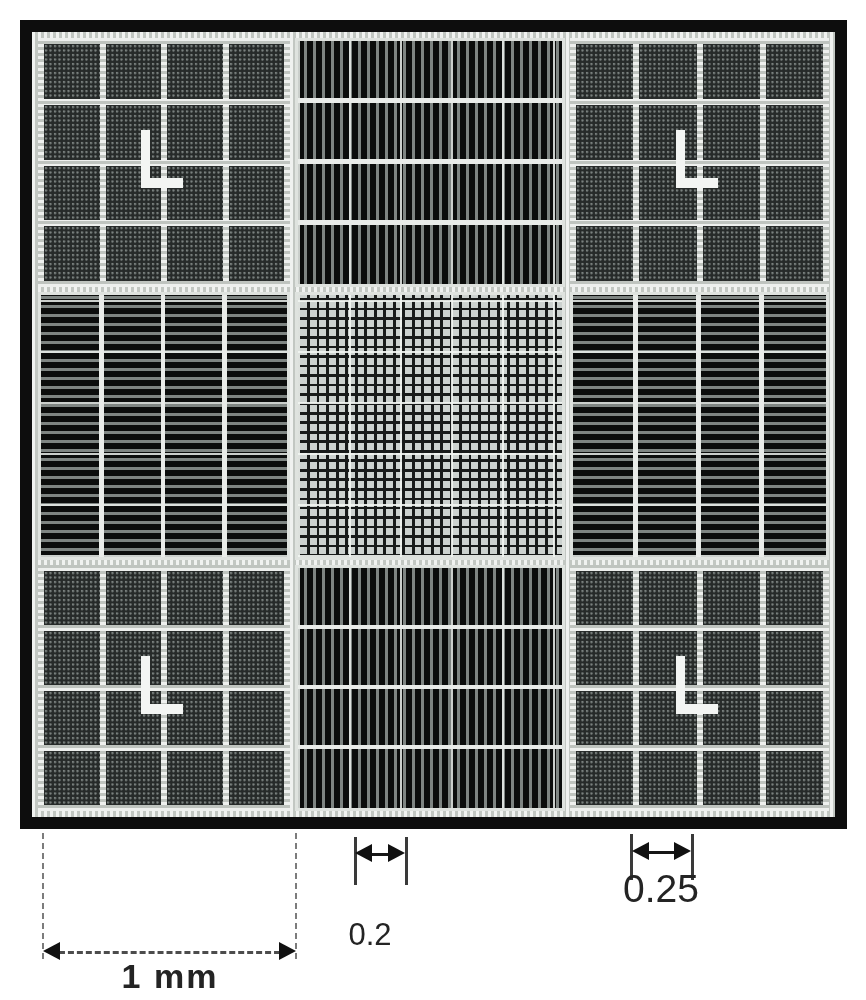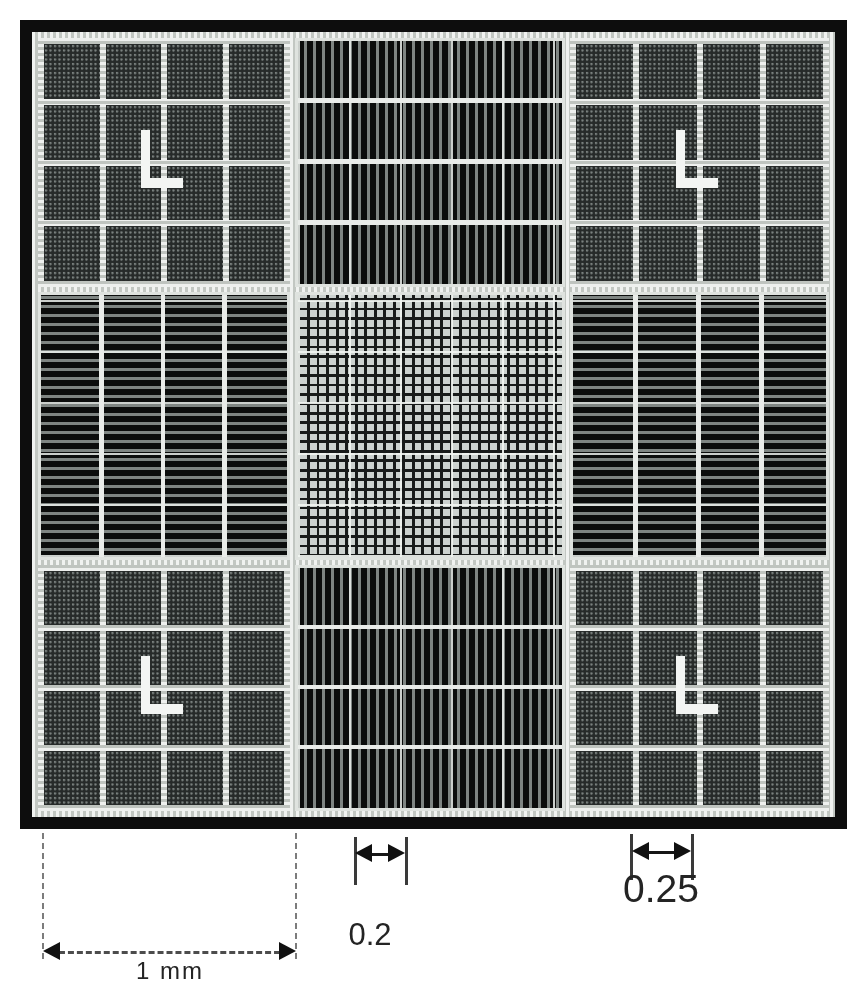--- a/index.html
+++ b/index.html
@@ -91,21 +91,21 @@
   .ah{position:absolute;top:50%;transform:translateY(-50%);width:0;height:0;
       border-top:9px solid transparent;border-bottom:9px solid transparent;}
   .ah-left{left:-1px;border-right:17px solid #111;}
   .ah-right{right:-1px;border-left:17px solid #111;}
 
   .dim-1mm-line{left:44px;top:943px;width:251px;}
   .dim-02-line{left:356px;top:845px;width:48px;}
   .dim-025-line{left:633px;top:843px;width:57px;}
 
   .dim-label{position:absolute;text-align:center;color:#242424;}
-  .label-1mm{left:44px;width:252px;top:957px;font-size:24px;letter-spacing:2px;}
+  .label-1mm{left:44px;width:252px;top:957px;font-size:34px;letter-spacing:2px;font-weight:bold;}
   .label-02{left:332px;width:76px;top:869px;font-size:31px;margin-top:48px;}
   .label-025{left:623px;width:76px;top:867px;font-size:39px;}
 </style>
 </head>
 <body>
 
 <div class="figure">
 
   <div class="chamber">
     <div class="grid3x3">

